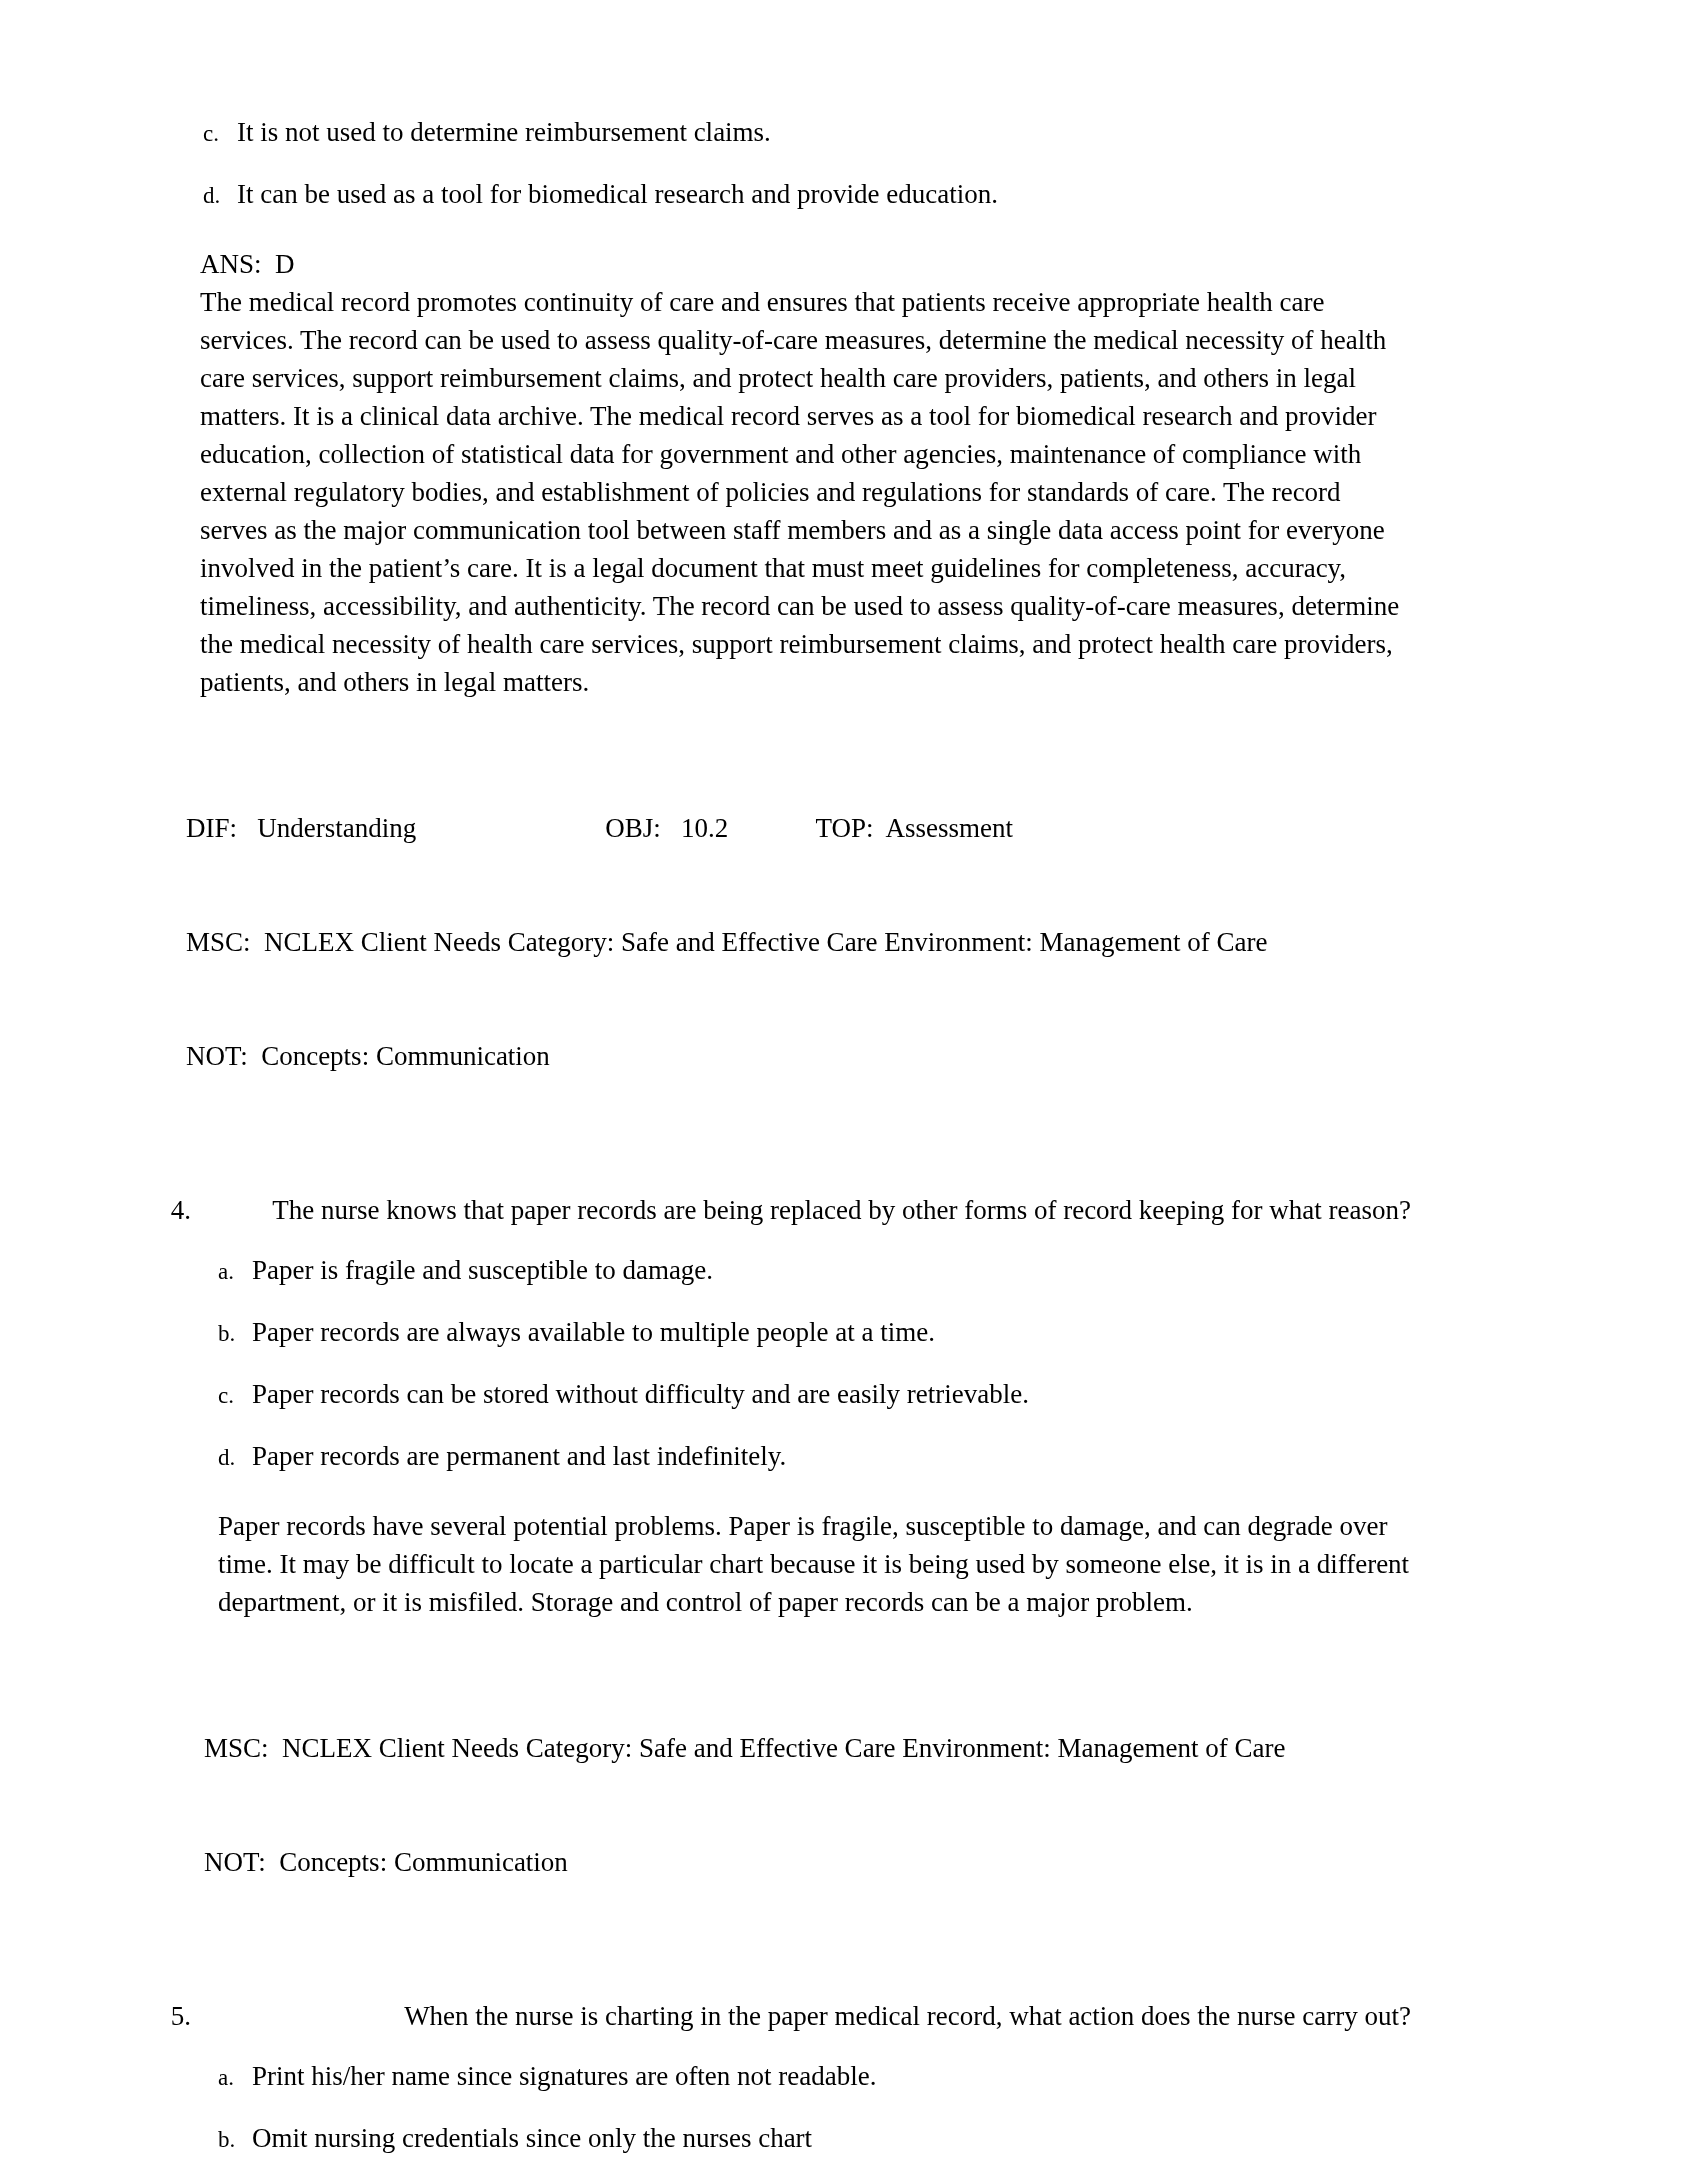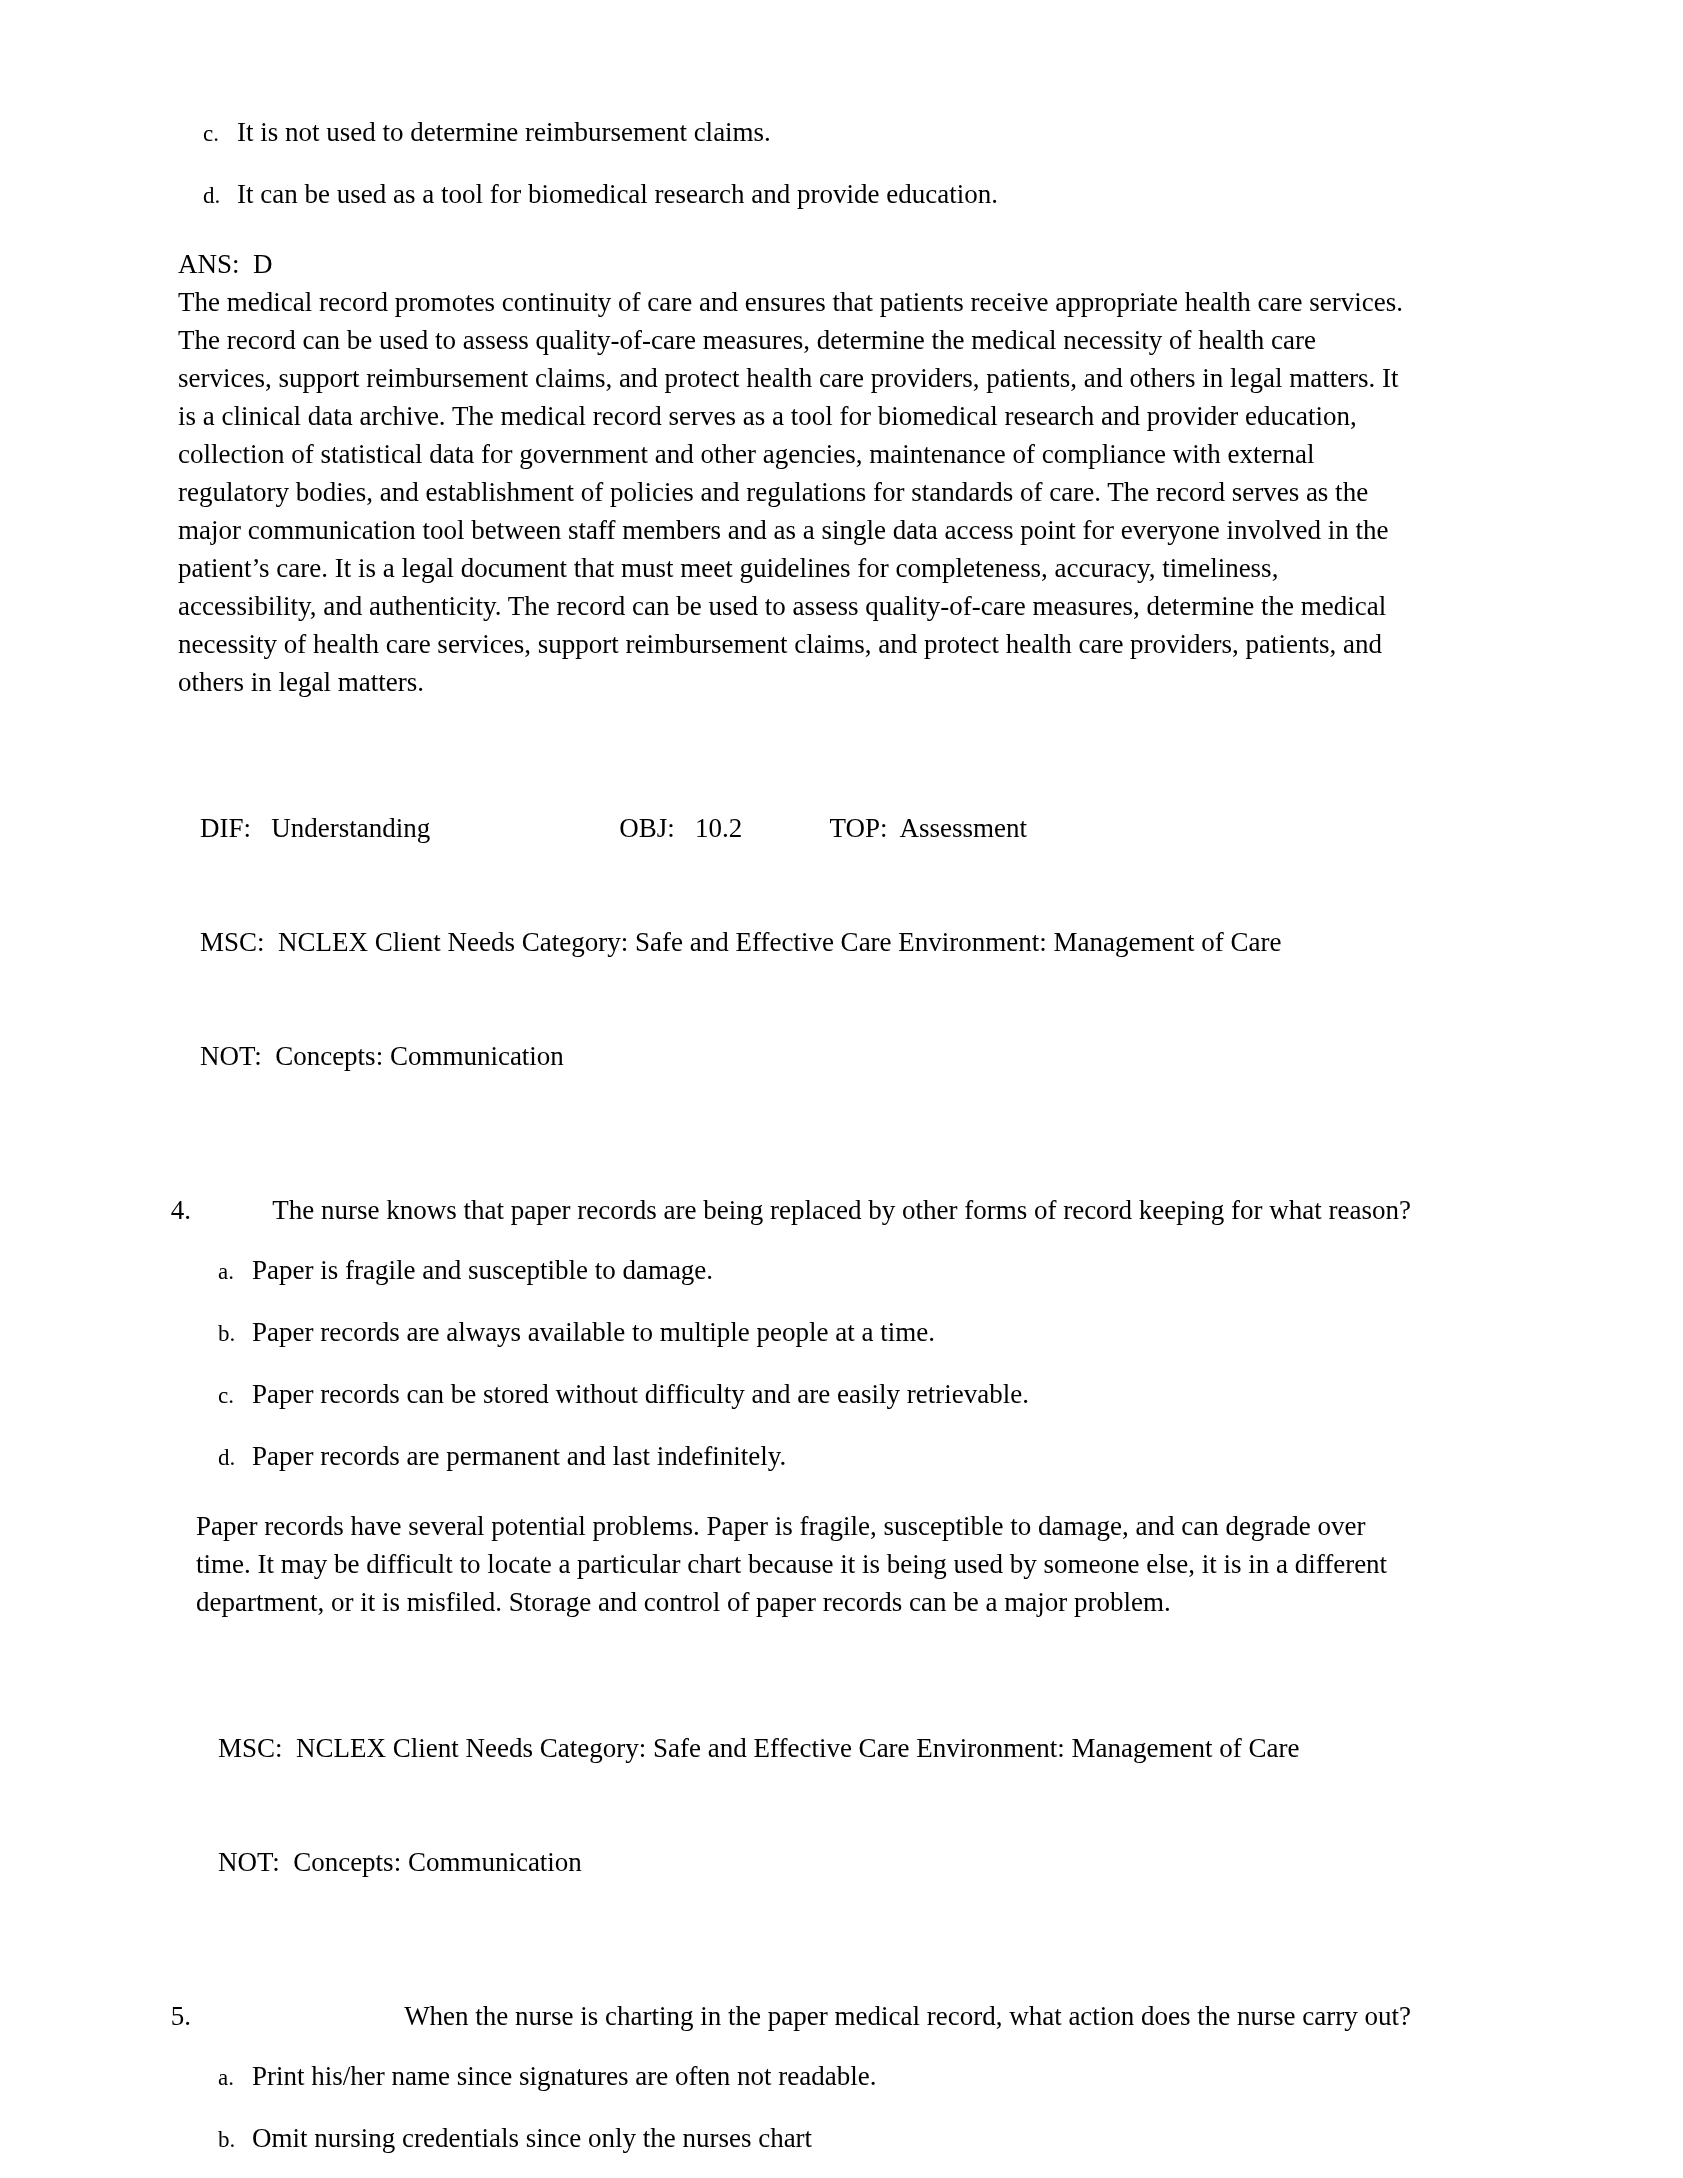--- a/index.html
+++ b/index.html
@@ -45,34 +45,34 @@
   }
 
   
   .top-options {
     margin-left: 54px;
   }
 
   
   .ans-block {
     margin-top: 30px;
-    margin-left: 29px;
+    margin-left: 51px;
   }
   .ans-label {
     white-space: pre;
   }
   .rationale {
     text-align: left;
     margin: 0;
   }
 
   
   .meta-block {
     margin-top: 32px;
-    margin-left: 51px;
+    margin-left: 37px;
     white-space: pre;
     line-height: 38px;
   }
   .meta-line {
     white-space: pre;
   }
 
   
   .question {
     margin-top: 40px;

